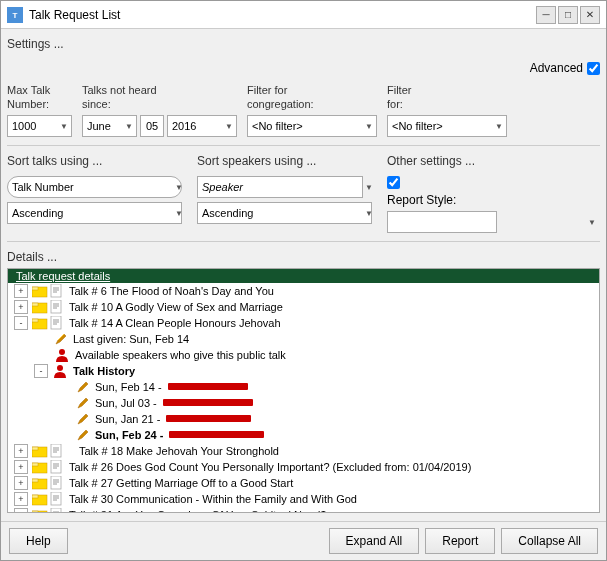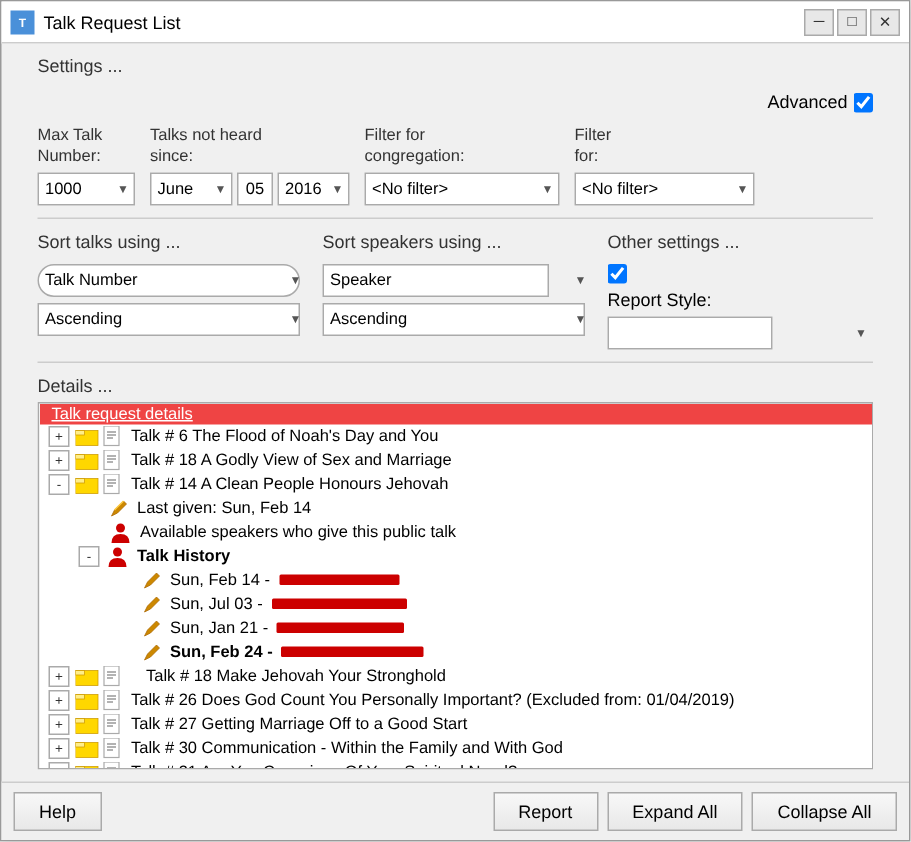--- a/index.html
+++ b/index.html
@@ -54,21 +54,21 @@
       cursor: pointer;
       display: flex;
       align-items: center;
       justify-content: center;
       font-size: 10px;
       color: #333;
     }
 
     .content {
       flex: 1;
-      padding: 8px 24px;
+      padding: 8px 6px;
       display: flex;
       flex-direction: column;
       gap: 6px;
       overflow: hidden;
     }
 
     .section-label {
       font-size: 12px;
       color: #333;
       margin-bottom: 4px;
@@ -179,21 +179,21 @@
       padding: 1px 4px;
       display: flex;
       align-items: center;
       gap: 2px;
       white-space: nowrap;
       font-size: 11px;
       color: #000;
     }
 
     .tree-item.selected {
-      background: #ef4444;
+      background: #14532d;
       color: white;
     }
 
     .expand-icon {
       width: 14px;
       height: 14px;
       border: 1px solid #aaa;
       display: inline-flex;
       align-items: center;
       justify-content: center;
@@ -279,21 +279,21 @@
           <span>since:</span>
         </div>
         <div style="display:flex; gap:3px; align-items:center;">
           <div class="select-wrapper">
             <select style="width:55px;">
               <option>June</option>
             </select>
           </div>
           <input type="text" value="05" style="width: 24px; height: 22px; border: 1px solid rgb(170, 170, 170); text-align: center; font-size: 11px;">
           <div class="select-wrapper">
-            <select style="width:48px;">
+            <select style="width:70px;">
               <option>2016</option>
             </select>
           </div>
         </div>
       </div>
 
       <div class="field-group">
         <div class="field-label">
           <span>Filter for</span><br>
           <span>congregation:</span>
@@ -335,21 +335,21 @@
           <select style="width:175px;">
             <option>Ascending</option>
             <option>Descending</option>
           </select>
         </div>
       </div>
 
       <div class="sort-group" style="min-width:180px;">
         <div class="section-label">Sort speakers using ...</div>
         <div class="select-wrapper">
-          <select style="width:151px;">
+          <select style="width:166px;font-style:italic;">
             <option>Speaker</option>
             <option>Talk Number</option>
             <option>Date</option>
           </select>
         </div>
         <div class="select-wrapper">
           <select style="width:175px;">
             <option>Ascending</option>
             <option>Descending</option>
           </select>
@@ -406,21 +406,21 @@
           <rect x="0" y="3" width="15" height="10" fill="#ffd700" stroke="#cc9900" stroke-width="0.5"></rect>
           <rect x="0" y="3" width="6" height="3" fill="#ffee88" stroke="#cc9900" stroke-width="0.5"></rect>
         </svg>
         <svg width="14" height="14">
           <rect x="1" y="0" width="10" height="13" fill="white" stroke="#aaa" stroke-width="0.8"></rect>
           <line x1="3" y1="4" x2="9" y2="4" stroke="#999" stroke-width="1"></line>
           <line x1="3" y1="6" x2="9" y2="6" stroke="#999" stroke-width="1"></line>
           <line x1="3" y1="8" x2="7" y2="8" stroke="#999" stroke-width="1"></line>
         </svg>
       </span>
-      <span style="margin-left:3px; font-size:11px;">Talk # 18 A Godly View of Sex and Marriage</span>
+      <span style="margin-left:3px; font-size:11px;">Talk # 10 A Godly View of Sex and Marriage</span>
     </div>
           <div class="tree-item">
       <span style="display:inline-block; width:0px;"></span>
       <span class="expand-icon">-</span>
       <span style="display:inline-flex; align-items:center; margin-left:2px; gap:2px;">
         <svg width="16" height="14">
           <rect x="0" y="3" width="15" height="10" fill="#ffd700" stroke="#cc9900" stroke-width="0.5"></rect>
           <rect x="0" y="3" width="6" height="3" fill="#ffee88" stroke="#cc9900" stroke-width="0.5"></rect>
         </svg>
         <svg width="14" height="14">
@@ -580,18 +580,18 @@
       </span>
       <span style="margin-left:3px; font-size:11px;">Talk # 31 Are You Conscious Of Your Spiritual Need?</span>
     </div>
         </div>
     </div>
   </div>
 
   <div class="bottom-bar">
     <button class="btn">Help</button>
     <div class="bottom-buttons">
+      <button class="btn">Expand All</button>
       <button class="btn">Report</button>
-      <button class="btn">Expand All</button>
       <button class="btn">Collapse All</button>
     </div>
   </div>
 </div>
 
 </body></html>

